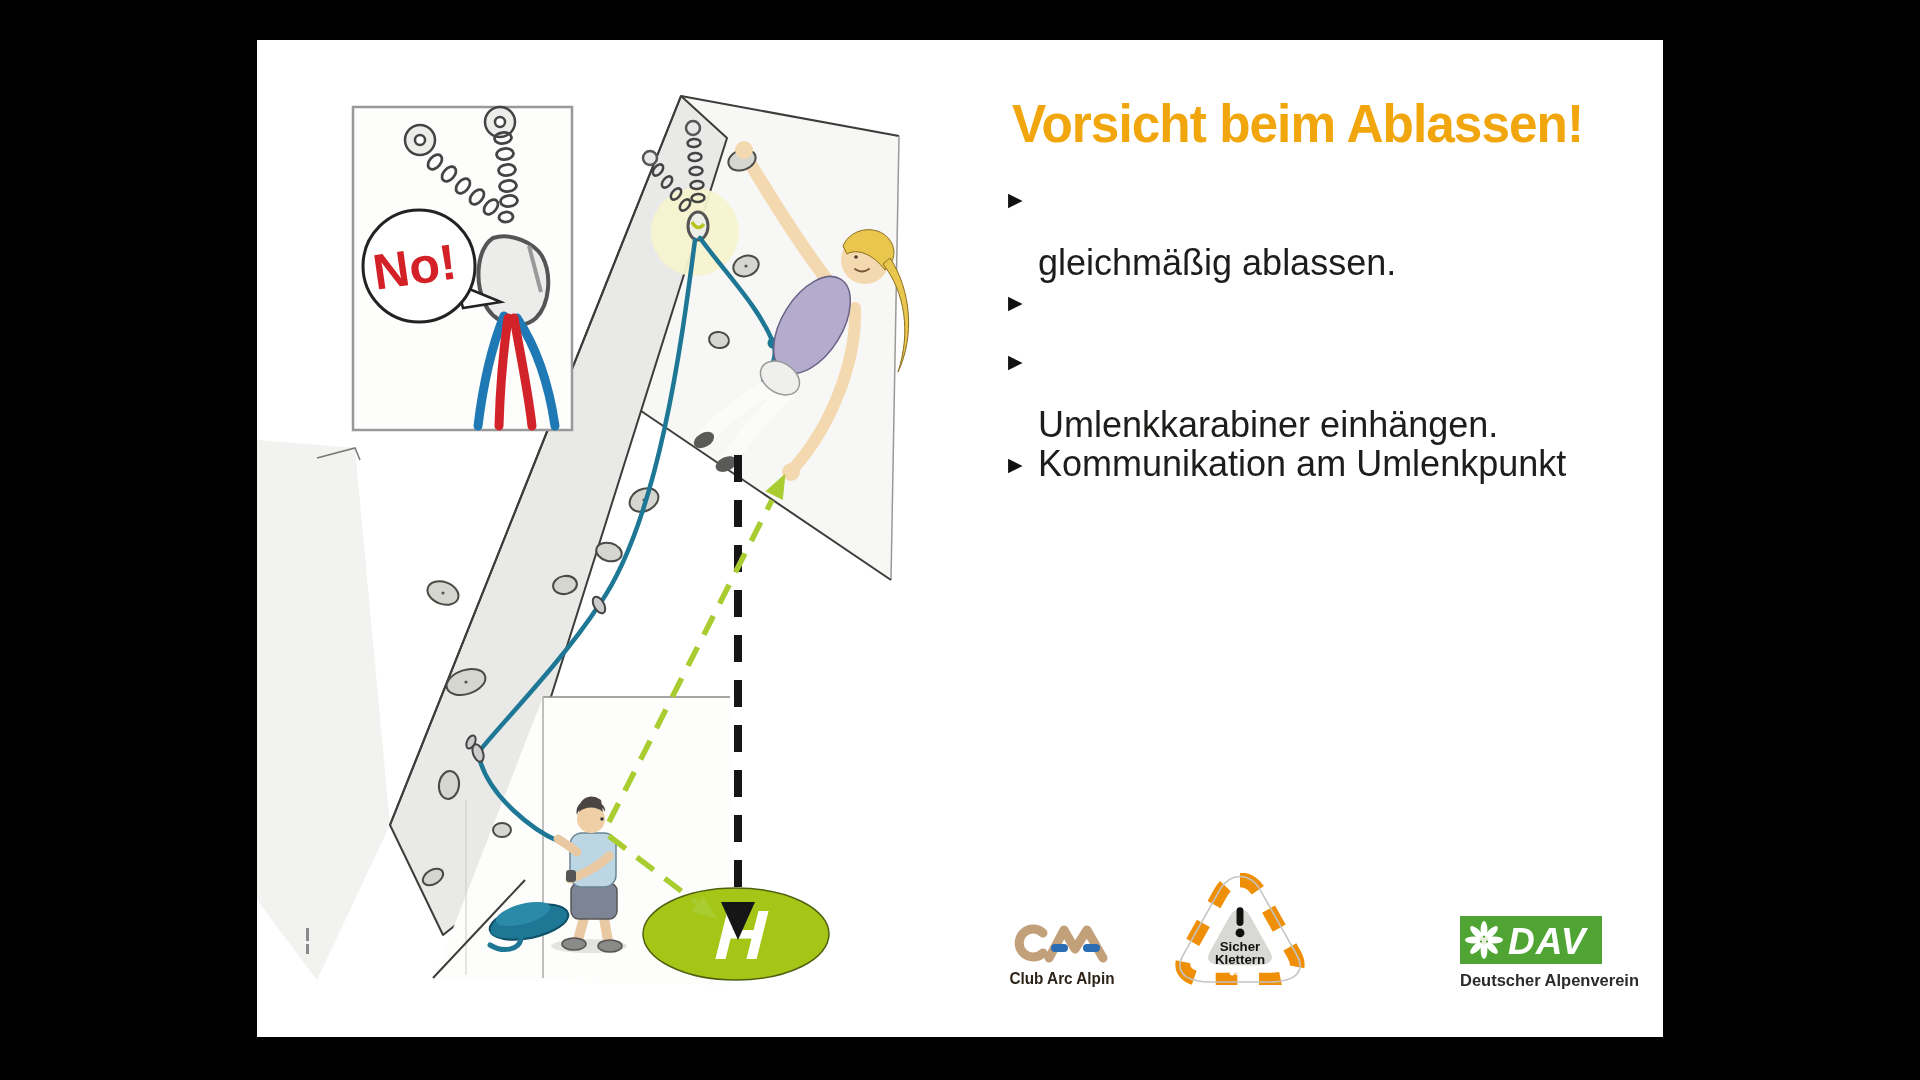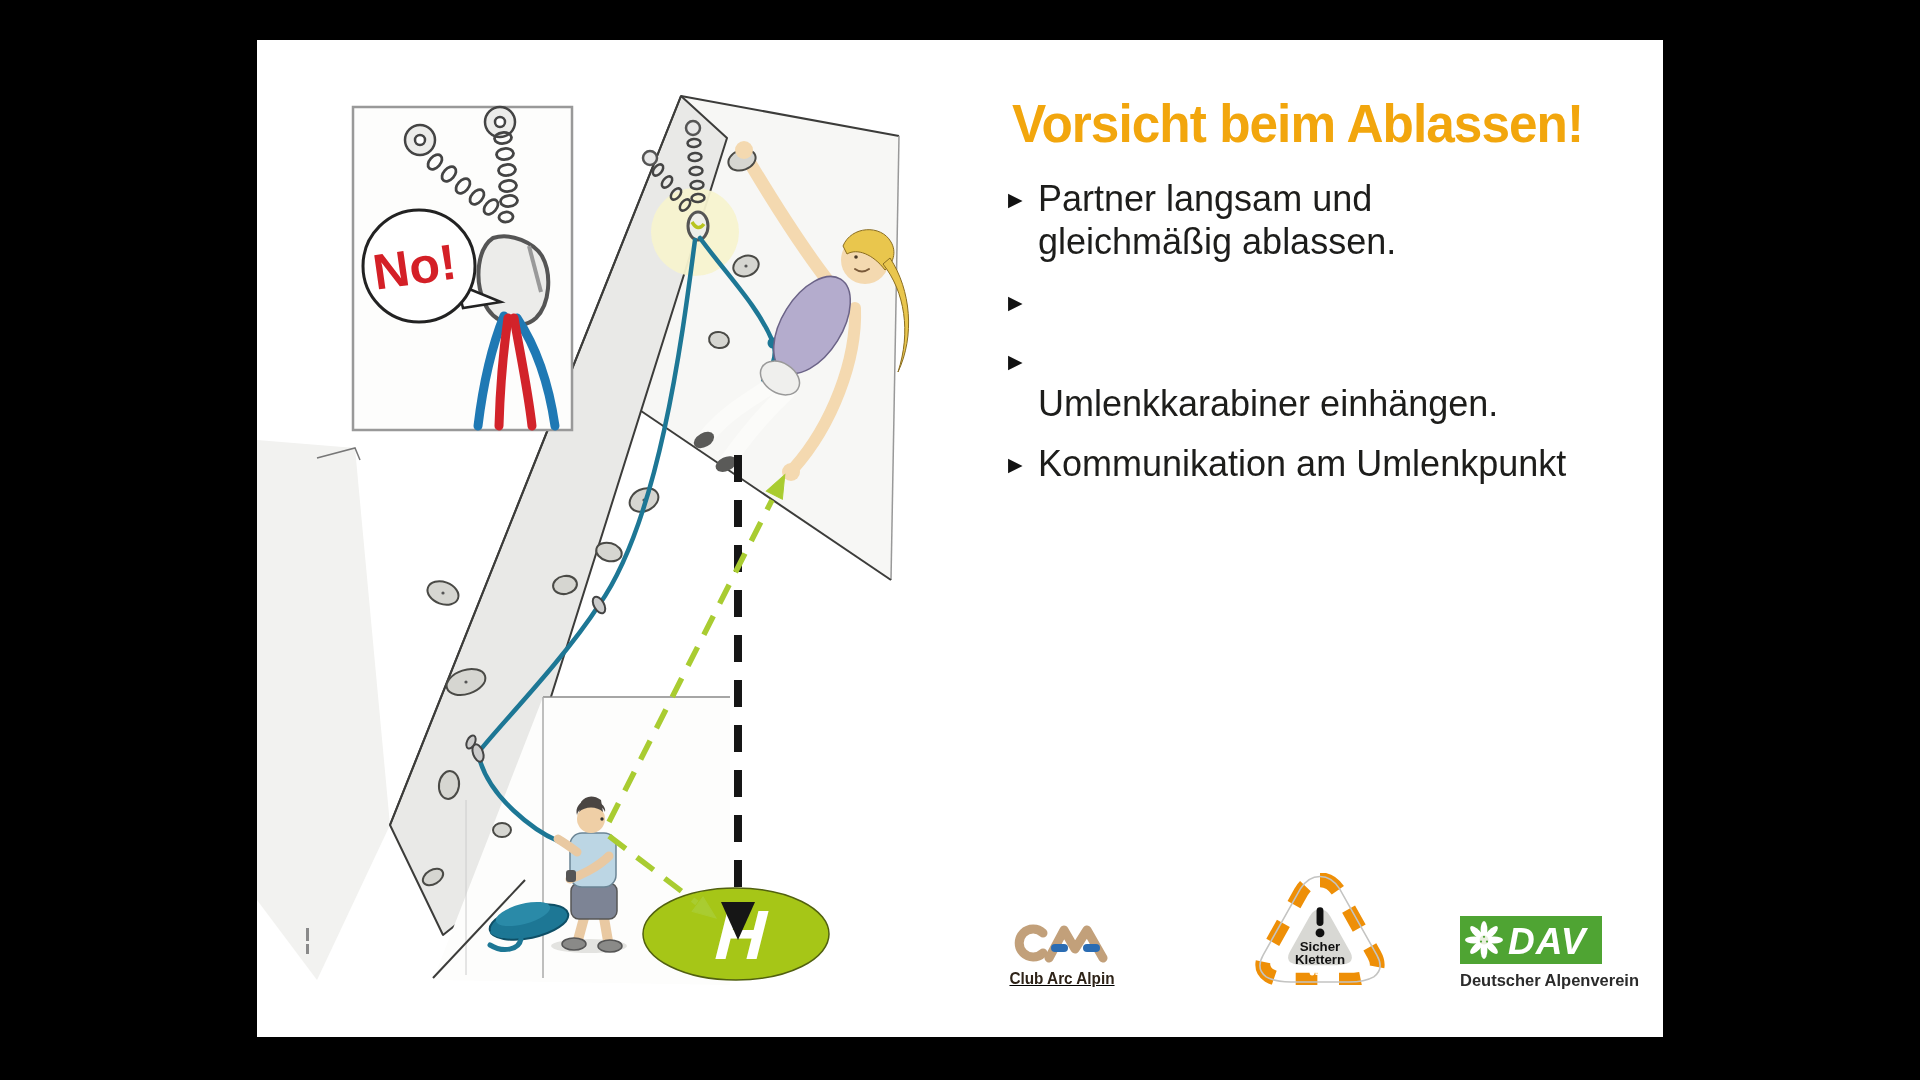--- a/index.html
+++ b/index.html
@@ -8,28 +8,28 @@
   .slide{position:absolute;left:257px;top:40px;width:1406px;height:997px;background:#fff;}
 
   
   .slide-title{position:absolute;left:755px;top:52px;width:640px;
 , l    height:62px;}
   .slide-title{font-size:54px;font-weight:700;color:#F2A60D;letter-spacing:-1px;
     transform:scaleX(0.95);transform-origin:left top;white-space:nowrap;}
   .b-line{position:absolute;left:751px;width:620px;height:44px;font-size:36px;
           color:#1D1D1B;white-space:nowrap;display:flex;align-items:center;}
   .b-marker{display:inline-block;width:30px;font-size:19px;color:#111;flex:0 0 30px;}
-  .b-cont{padding-left:30px;}
+  .b-cont{padding-left:30px;margin-top:21px;}
 
   
-  .logo-caa{position:absolute;left:746px;top:882px;width:118px;height:66px;text-align:center;text-decoration:underline;}
+  .logo-caa{position:absolute;left:746px;top:882px;width:118px;height:66px;text-align:center;}
   .caa-caption{font-size:17px;font-weight:700;color:#2E2318;white-space:nowrap;
                transform:scaleX(0.9);transform-origin:center;margin-top:1px;}
-  .logo-sicher{position:absolute;left:998px;top:833px;width:136px;height:114px;
-               display:flex;justify-content:flex-start;}
+  .logo-sicher{position:absolute;left:912px;top:833px;width:136px;height:114px;
+               display:flex;justify-content:flex-end;}
   .logo-dav{position:absolute;left:1203px;top:876px;width:156px;text-align:left;}
   .dav-caption{font-size:17px;font-weight:700;color:#2B2B2B;white-space:nowrap;
                transform:scaleX(0.97);transform-origin:left;margin-top:3px;}
 </style>
 </head>
 <body>
 
 <div class="stage">
  <div class="slide">
 
@@ -210,21 +210,20 @@
       <rect x="49" y="888" width="3" height="13"></rect>
       <rect x="49" y="904" width="3" height="10"></rect>
     </g>
   </svg>
 
   <div class="slide-title">Vorsicht beim Ablassen!</div>
 
   <div>
     <div class="b-line" style="top:137px">
       <span class="b-marker">▶</span>
-      <span>Partner langsam und</span>
     </div>
     <div class="b-line b-cont" style="top:180px">
       <span>gleichmäßig ablassen.</span>
     </div>
     <div class="b-line" style="top:240px">
       <span class="b-marker">▶</span>
     </div>
     <div class="b-line" style="top:299px">
       <span class="b-marker">▶</span>
     </div>

